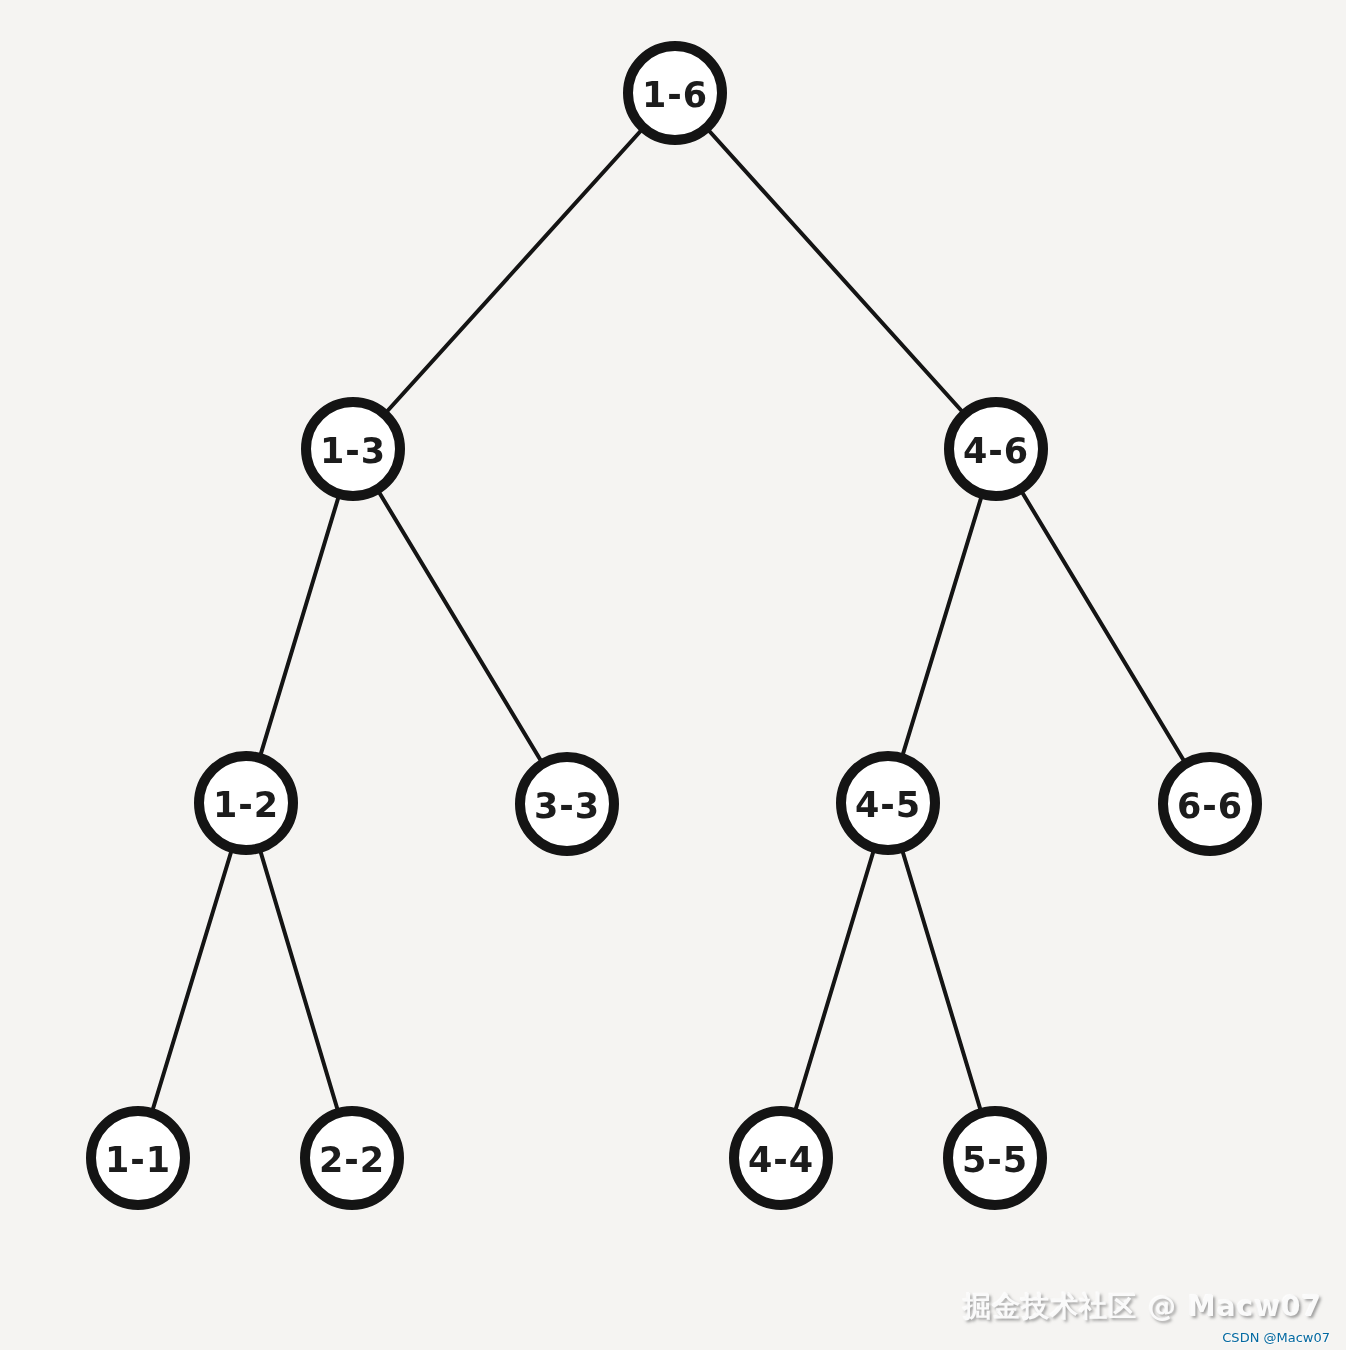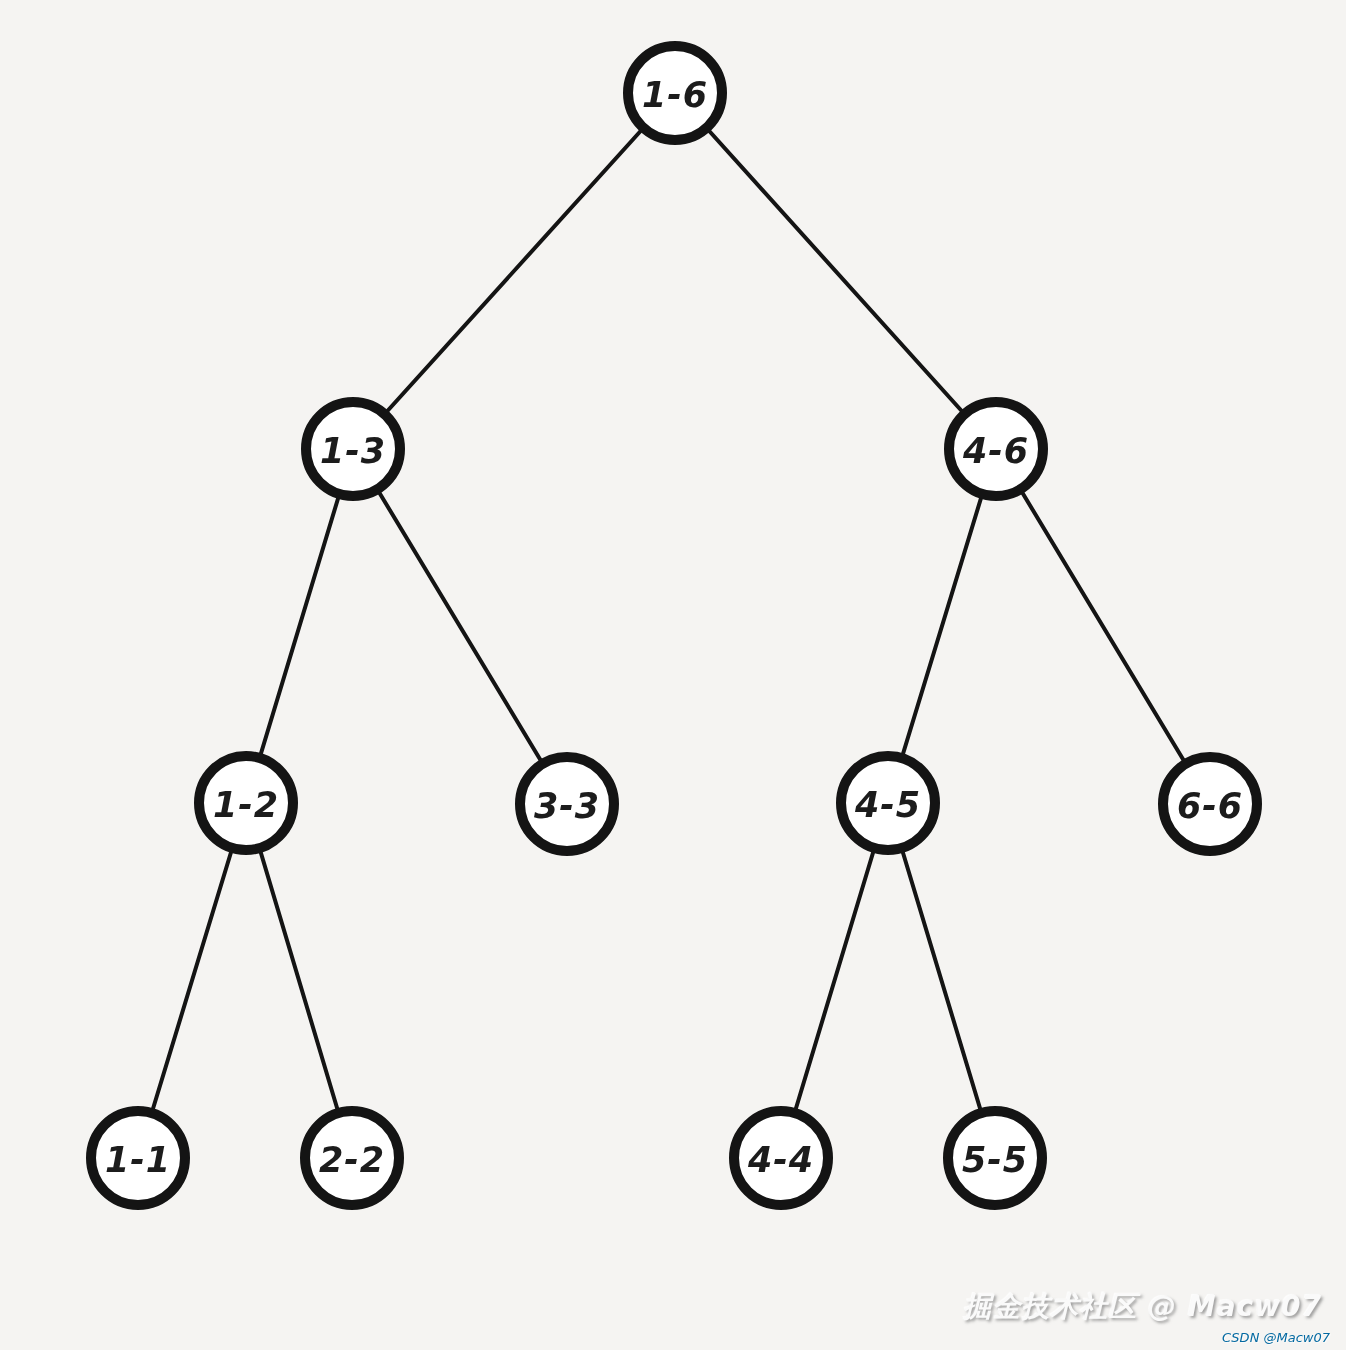--- a/index.html
+++ b/index.html
@@ -7,21 +7,20 @@
     padding: 0;
     width: 1346px;
     height: 1350px;
     overflow: hidden;
     font-family: "DejaVu Sans", "Liberation Sans", sans-serif;
   }
   #canvas {
     position: relative;
     width: 1346px;
     height: 1350px;
-    font-style: italic;
   }
   #tree-svg {
     position: absolute;
     top: 0;
     left: 0;
   }
   .node-label {
     font-family: "DejaVu Sans", "Liberation Sans", sans-serif;
     font-weight: bold;
     font-size: 35px;

